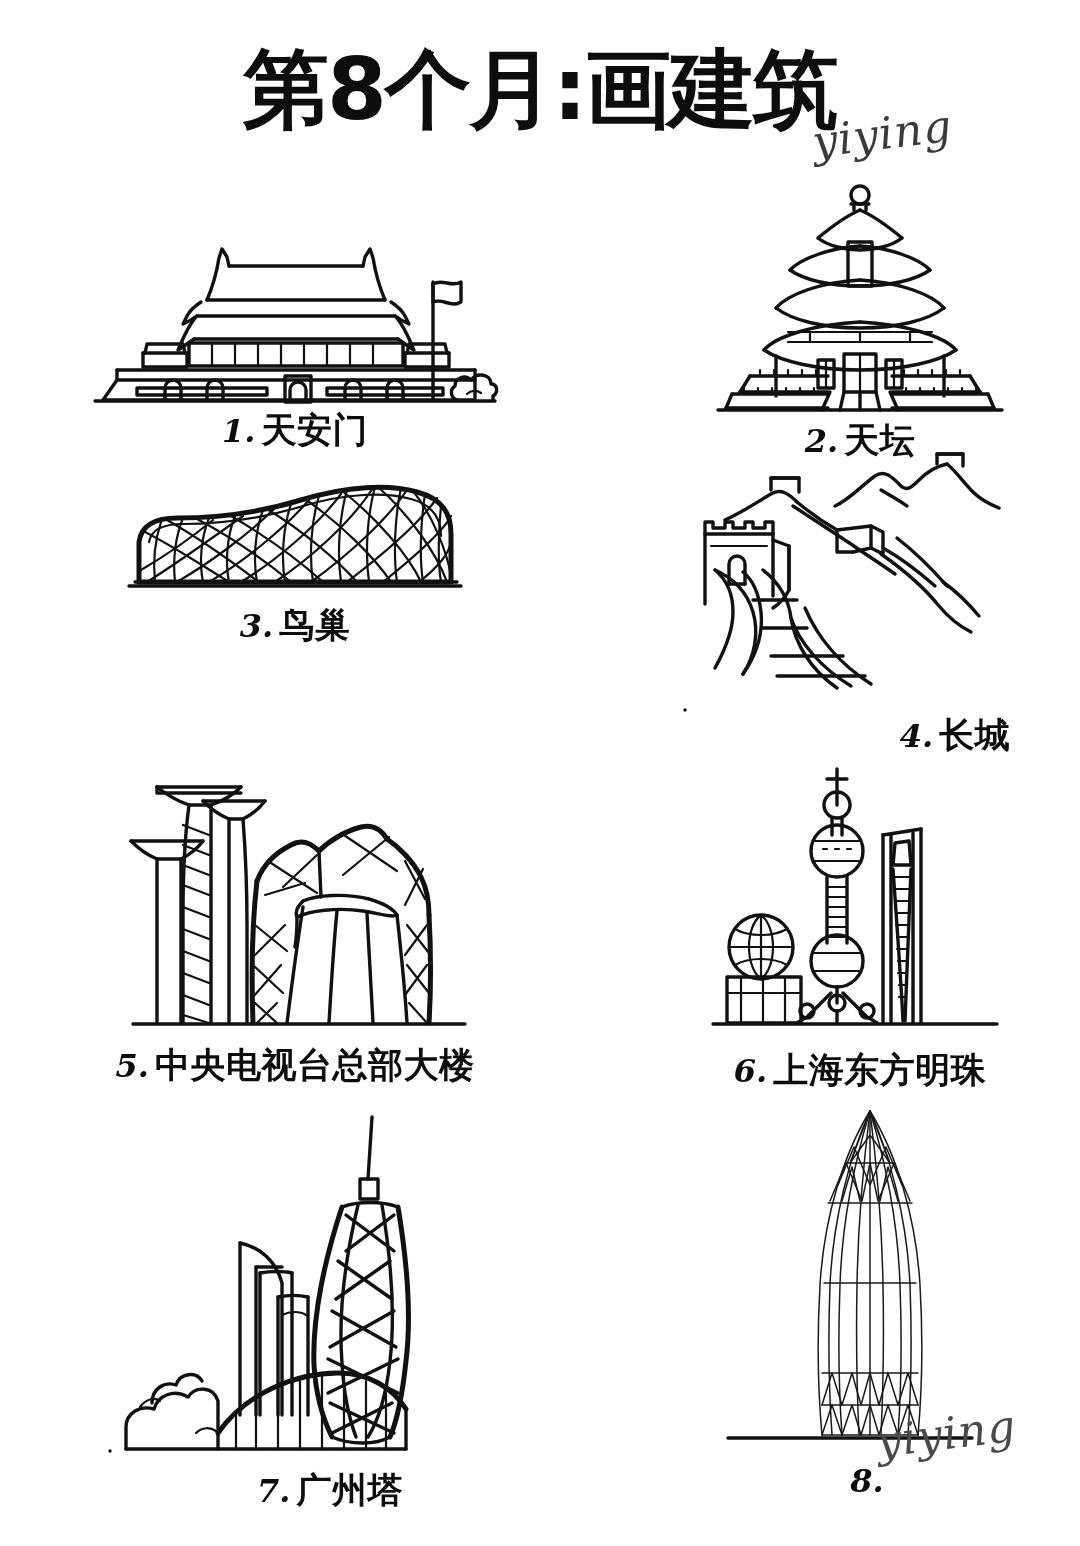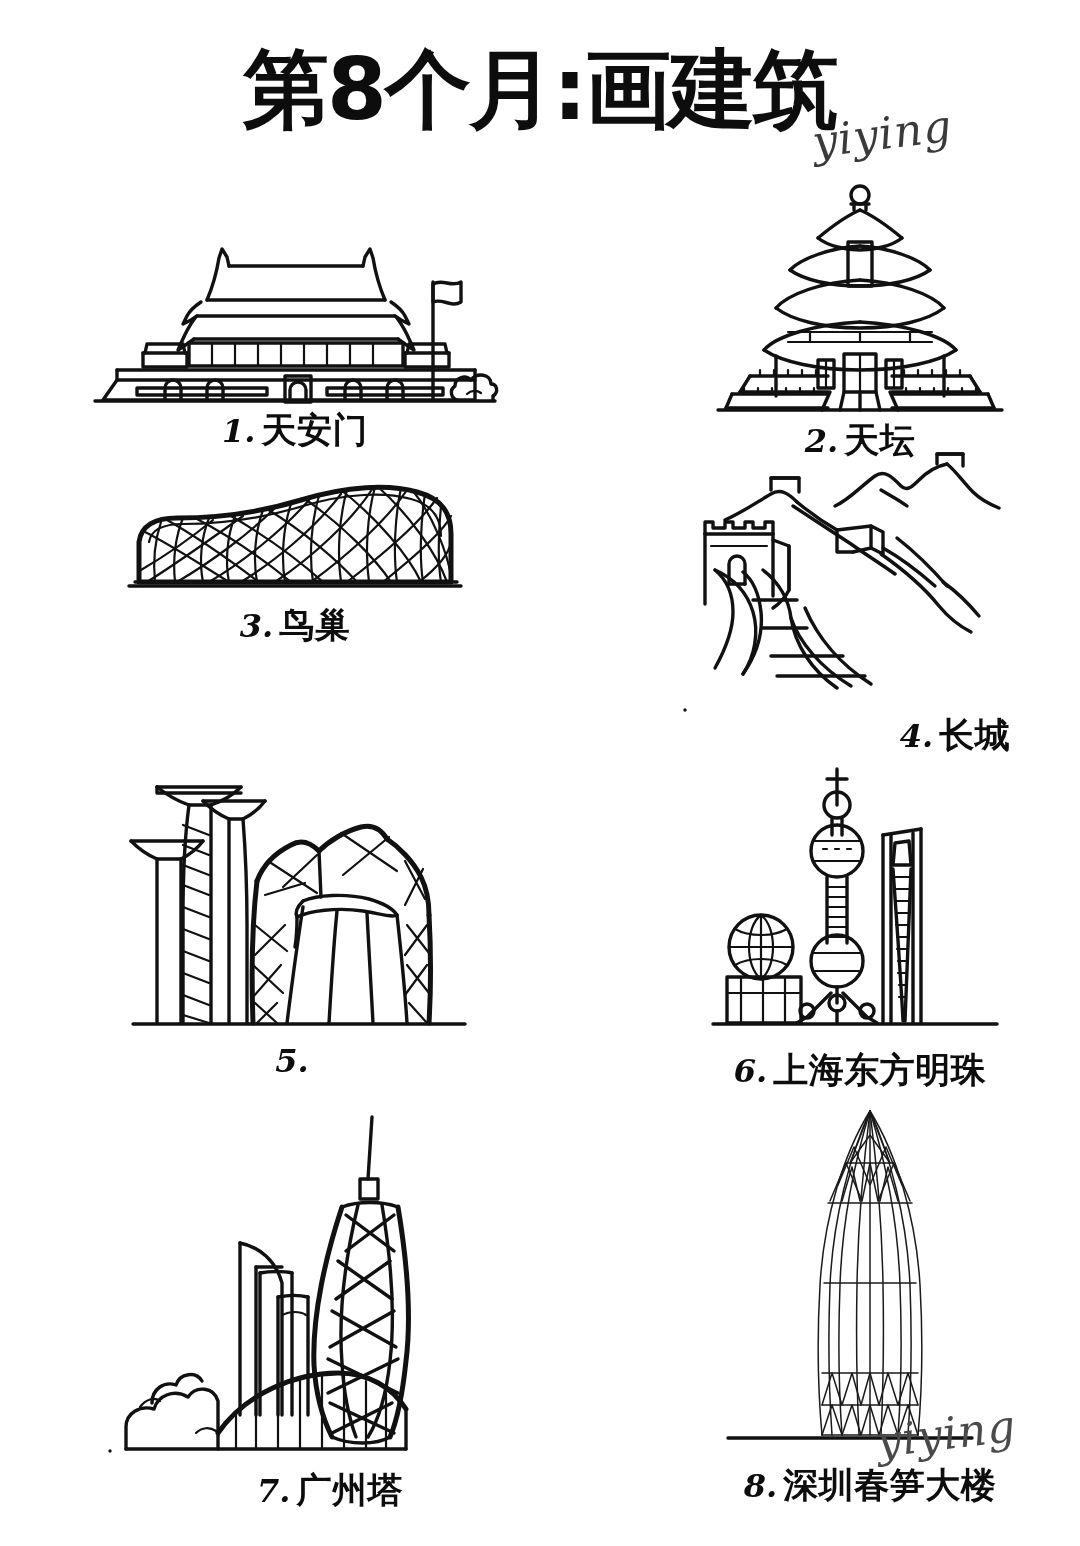--- a/index.html
+++ b/index.html
@@ -396,20 +396,21 @@
         <path class="ln-thin" d="M300 96 L320 134 M318 104 L300 140"></path>
 
         <path class="ln-thin" d="M150 160 L182 186 M180 160 L150 190 M148 200 L178 228 M176 200 L148 232 M150 238 L172 258 M172 238 L152 258"></path>
 
         <path class="ln-thin" d="M302 160 L324 188 M322 160 L300 190 M302 200 L324 228 M322 200 L300 230 M304 238 L322 258"></path>
 
         <path class="ground" d="M28 259 L360 259"></path>
       </svg>
       <div class="caption">
         <span class="cap-num">5.</span>
+        <span class="cap-text">中央电视台总部大楼</span>
       </div>
     </div>
 
     <div class="cell" id="cell-6">
       <svg class="art" width="310" height="280" viewBox="0 0 310 280">
 
         <path class="ln" d="M132 4 L132 40"></path>
         <path class="ln" d="M122 14 L142 14"></path>
 
         <path class="ln" d="M132 40 m-13 0 a13 13 0 1 0 26 0 a13 13 0 1 0 -26 0"></path>
@@ -540,21 +541,20 @@
 
         <path class="ln-hair" d="M122 300 L132 268 L142 300 L152 268 L161 300 L170 268 L179 300 L188 268 L198 300 L208 268 L218 300"></path>
         <path class="ln-hair" d="M122 330 L132 300 L142 330 L152 300 L161 330 L170 300 L179 330 L188 300 L198 330 L208 300 L218 330"></path>
 
         <path class="ln-hair" d="M142 96 L152 62 L160 96 M180 96 L188 62 L198 96"></path>
 
         <path class="ground" d="M28 333 L272 333"></path>
       </svg>
       <div class="caption">
         <span class="cap-num">8.</span>
-        <span class="cap-text">深圳春笋大楼</span>
       </div>
     </div>
 
   </div>
 
   <span class="watermark" id="watermark-bottom">yiying</span>
 
 </div>
 
 </body></html>

